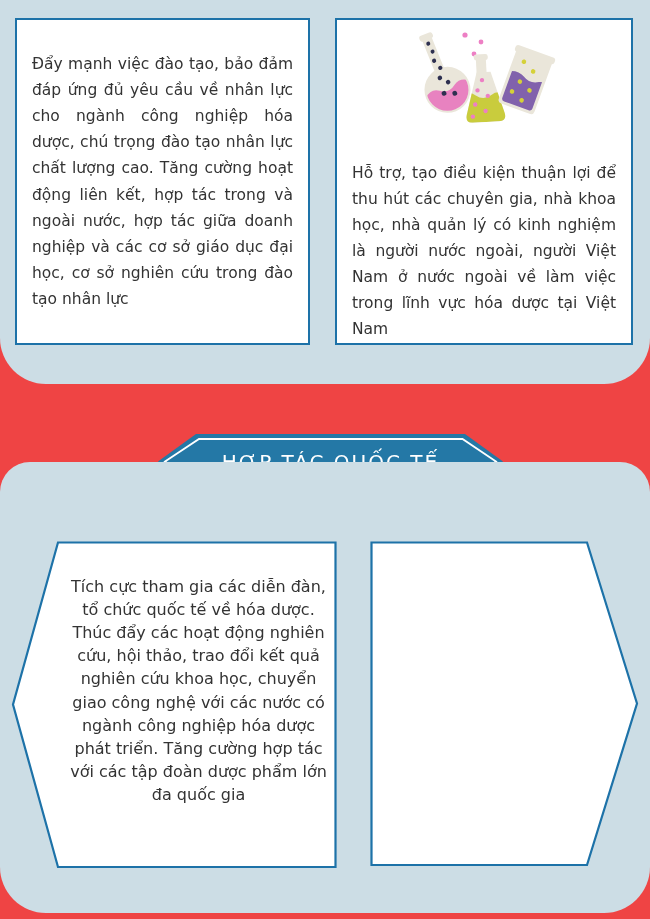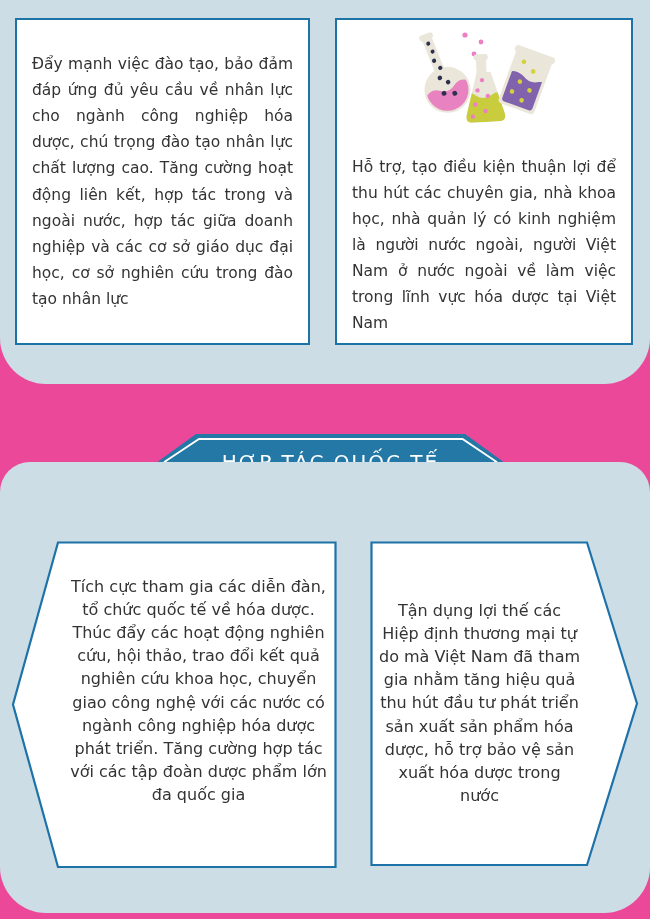--- a/index.html
+++ b/index.html
@@ -1,33 +1,33 @@
 <!DOCTYPE html>
 <html><head>
 <meta charset="utf-8">
 <style>
   html,body{margin:0;padding:0;background:#ffffff;}
   .stage{
-    position:relative;width:650px;height:919px;overflow:hidden;background:#ec4899;
+    position:relative;width:650px;height:919px;overflow:hidden;background:#ef4444;
     font-family:"DejaVu Sans","Liberation Sans",sans-serif;color:#333333;
   }
   .panel{position:absolute;background:#CCDDE5;}
   .panel-top{left:0;top:0;width:650px;height:384px;border-radius:0 0 46px 46px;}
   .panel-bottom{left:0;top:462px;width:650px;height:451px;border-radius:30px 30px 46px 46px;}
   .card{
     position:absolute;top:18px;height:327px;background:#ffffff;
     border:2px solid #1D72A8;box-sizing:border-box;
   }
   .card-left{left:15px;width:295px;display:flex;align-items:center;}
   .card-right{left:335px;width:298px;display:flex;flex-direction:column;align-items:center;}
   .card-text{
     padding:0 15px;font-size:15.5px;line-height:1.68;font-weight:500;
     text-align:justify;text-justify:inter-word;color:#333333;
   }
-  .card-right .card-text{margin-top:6px;}
+  .card-right .card-text{margin-top:12px;}
   .flask-wrap{margin-top:10px;flex:0 0 auto;}
   .banner{position:absolute;left:157px;top:433px;width:347px;height:57px;}
   .banner svg{position:absolute;left:0;top:0;}
   .banner-label{
     position:absolute;left:0;top:0;width:100%;height:100%;
     display:flex;align-items:center;justify-content:center;
     color:#ffffff;font-size:20px;font-weight:500;letter-spacing:2px;white-space:nowrap;
   }
   .shape-svg{position:absolute;}
   .shape-svg polygon{fill:#ffffff;stroke:#1D72A8;stroke-width:2.2;stroke-linejoin:miter;}
@@ -129,17 +129,14 @@
   <svg class="shape-svg" style="left:10px;top:541px;" width="327" height="328" viewBox="0 0 327 328">
     <polygon points="48,1.5 325.5,1.5 325.5,326 48,326 3,163.5"></polygon>
   </svg>
   <div class="shape-text shape-text-left">
     <div class="inner">Tích cực tham gia các diễn đàn, tổ chức quốc tế về hóa dược. Thúc đẩy các hoạt động nghiên cứu, hội thảo, trao đổi kết quả nghiên cứu khoa học, chuyển giao công nghệ với các nước có ngành công nghiệp hóa dược phát triển. Tăng cường hợp tác với các tập đoàn dược phẩm lớn đa quốc gia</div>
   </div>
 
   <svg class="shape-svg" style="left:370px;top:541px;" width="270" height="326" viewBox="0 0 270 326">
     <polygon points="1.5,1.5 217,1.5 267,162.5 217,324 1.5,324"></polygon>
   </svg>
-  <div class="shape-text shape-text-right">
-    <div class="inner">Tận dụng lợi thế các Hiệp định thương mại tự do mà Việt Nam đã tham gia nhằm tăng hiệu quả thu hút đầu tư phát triển sản xuất sản phẩm hóa dược, hỗ trợ bảo vệ sản xuất hóa dược trong nước</div>
-  </div>
 
 </div>
 
 </body></html>

